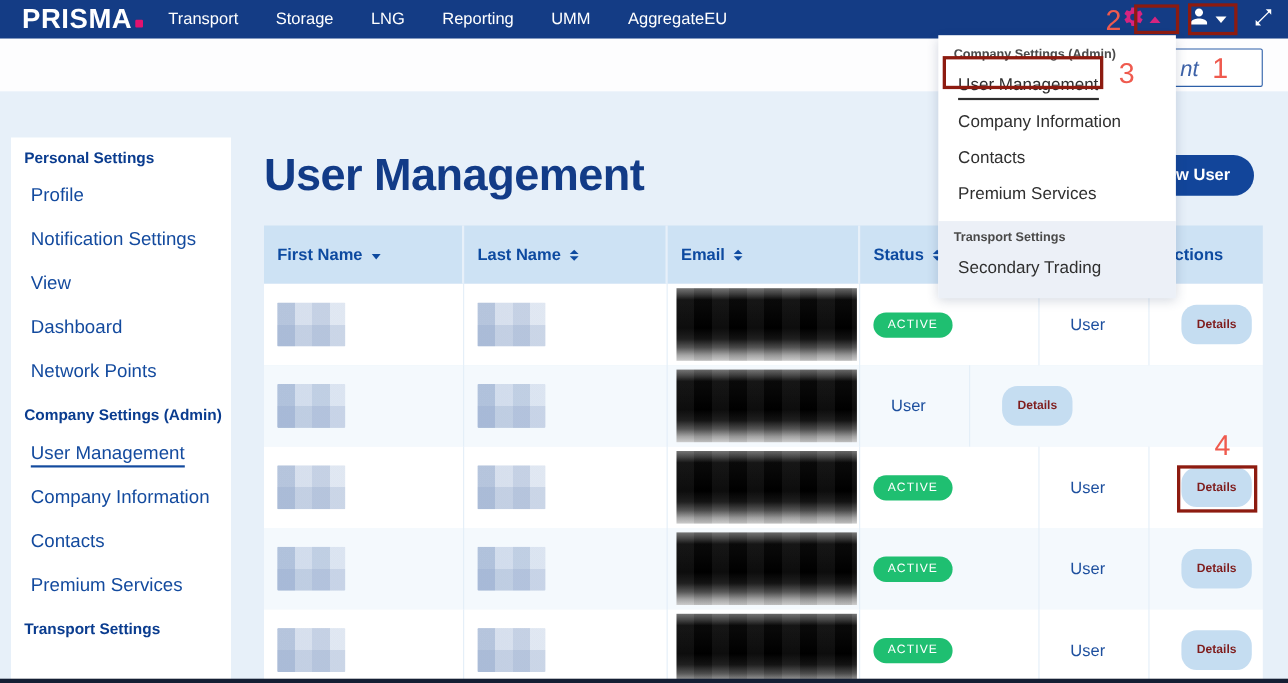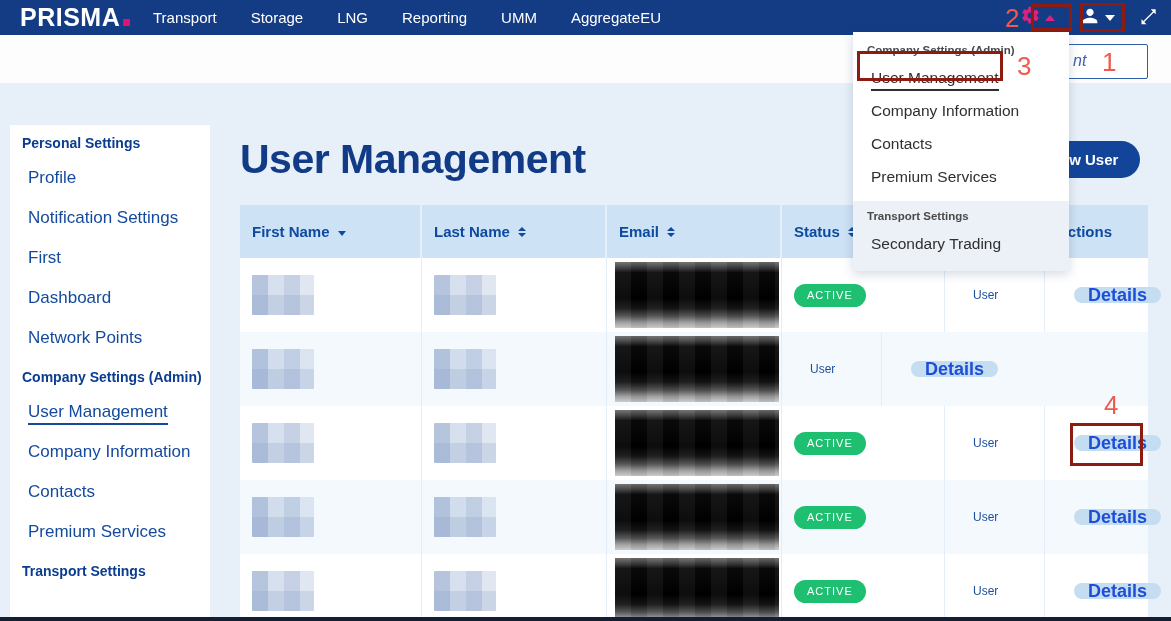--- a/index.html
+++ b/index.html
@@ -13,21 +13,21 @@
   .nav-items { position:absolute; left:153px; top:0; height:35px; display:flex; align-items:center; gap:34px; }
   .nav-item { color:#fff; font-size:15px; cursor:pointer; white-space:nowrap; }
   .nav-right { position:absolute; right:12px; top:0; height:35px; display:flex; align-items:center; gap:24px; }
   .icon-btn { display:flex; align-items:center; gap:4px; cursor:pointer; }
   .caret-up { width:0; height:0; border-left:5px solid transparent; border-right:5px solid transparent; border-bottom:6px solid #D6247F; }
   .caret-down { width:0; height:0; border-left:5px solid transparent; border-right:5px solid transparent; border-top:6px solid #fff; }
 
   
   .subbar { position:absolute; top:35px; left:0; width:1171px; height:48px; background:#FDFDFE; z-index:5; }
   .account-box { position:absolute; left:1032px; top:9px; width:116px; height:35px; background:#fff; border:1.5px solid #2D5FA8; border-radius:2px; }
-  .account-text { position:absolute; left:40px; top:7px; font-style:italic; color:#3D62A8; font-size:16px; }
+  .account-text { position:absolute; left:40px; top:7px; font-style:italic; color:#3D62A8; font-size:20px; }
 
   
   .sidebar { position:absolute; left:10px; top:125px; width:200px; height:496px; background:#fff; z-index:6; padding-top:11px; }
   .side-header { color:#0A3C8F; font-weight:bold; font-size:14px; line-height:14px; margin:0 0 20px 12px; }
   .side-header.gap1 { margin-top:18px; }
   .side-header.gap2 { margin-top:16px; }
   .side-item { color:#134A9E; font-size:17px; line-height:15px; margin:2px 0 25px 18px; cursor:pointer; }
   .side-item .active-underline { border-bottom:2px solid #134A9E; padding-bottom:2px; }
 
   
@@ -55,22 +55,22 @@
       linear-gradient(0deg, rgba(137,160,198,0.34) 0 50%, rgba(137,160,198,0.12) 50% 100%),
       repeating-linear-gradient(90deg, rgba(120,148,192,0.50) 0 16px, rgba(190,205,228,0.45) 16px 32px, rgba(160,180,212,0.52) 32px 48px, rgba(216,226,240,0.50) 48px 64px); }
   .email-block { width:164px; height:66px; margin-left:-4px;
     background:
       repeating-linear-gradient(90deg, rgba(255,255,255,0.05) 0 16px, rgba(0,0,0,0.06) 16px 32px),
       linear-gradient(180deg, #6E6E6E 0%, #3F3F3F 8%, #0A0A0A 16%, #000 55%, #141414 70%, #4F4F4F 82%, #9E9E9E 92%, #C9C9C9 100%); }
 
   .badge { height:23px; border-radius:12px; padding:0 13px; display:inline-flex; align-items:center; color:#fff; font-weight:normal; font-size:11px; letter-spacing:1px; }
   .badge.active { background:#1FBF71; }
   .badge.deact { background:#9CA3AA; }
-  .role-text { color:#1D4F9E; font-size:12px; padding-left:16px; }
-  .details-btn { height:16px; border-radius:14px; padding:0 14px; background:#C5DDF1; color:#1d4ed8; font-weight:bold; font-size:18px; display:flex; align-items:center; margin-left:17px; border:none; cursor:pointer; }
+  .role-text { color:#1D4F9E; font-size:15px; padding-left:16px; }
+  .details-btn { height:36px; border-radius:14px; padding:0 14px; background:#C5DDF1; color:#7f1d1d; font-weight:bold; font-size:11px; display:flex; align-items:center; margin-left:17px; border:none; cursor:pointer; }
 
   
   .dropdown { position:absolute; left:853px; top:32px; width:216px; background:#fff; z-index:40; padding-top:7px; box-shadow:0 3px 10px rgba(40,60,100,.20); }
   .dd-header { font-size:11.5px; font-weight:bold; color:#4A4A4A; padding:5px 0 6px 14px; }
   .dd-item { font-size:15.5px; color:#2F2F2F; padding:7px 0 8px 18px; cursor:pointer; }
   .dd-item .dd-underline { border-bottom:2px solid #2F2F2F; padding-bottom:3px; }
   .dd-section2 { background:#ECF0F7; margin-top:7px; padding:4px 0 10px 0; }
 
   
   .ann-box { position:absolute; border:3px solid #8D1B10; z-index:50; pointer-events:none; }
@@ -125,21 +125,21 @@
   <div class="subbar">
     <div class="account-box">
       <span class="account-text">nt</span>
     </div>
   </div>
 
   <div class="sidebar">
     <div class="side-header">Personal Settings</div>
     <div class="side-item">Profile</div>
     <div class="side-item">Notification Settings</div>
-    <div class="side-item">First</div>
+    <div class="side-item">View</div>
     <div class="side-item">Dashboard</div>
     <div class="side-item">Network Points</div>
     <div class="side-header gap1">Company Settings (Admin)</div>
     <div class="side-item"><span class="active-underline">User Management</span></div>
     <div class="side-item">Company Information</div>
     <div class="side-item">Contacts</div>
     <div class="side-item">Premium Services</div>
     <div class="side-header gap2">Transport Settings</div>
   </div>
 

